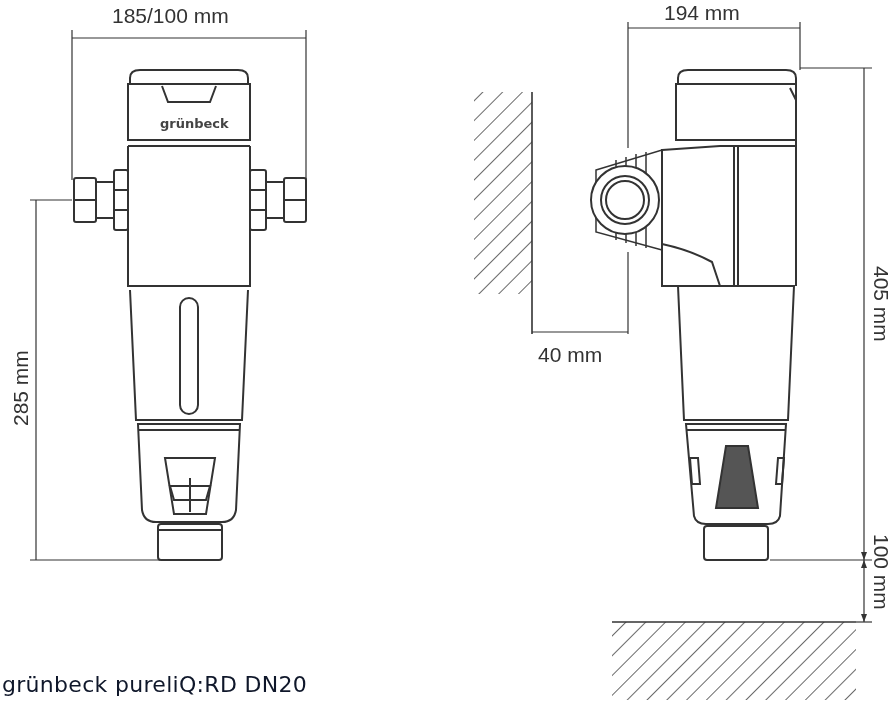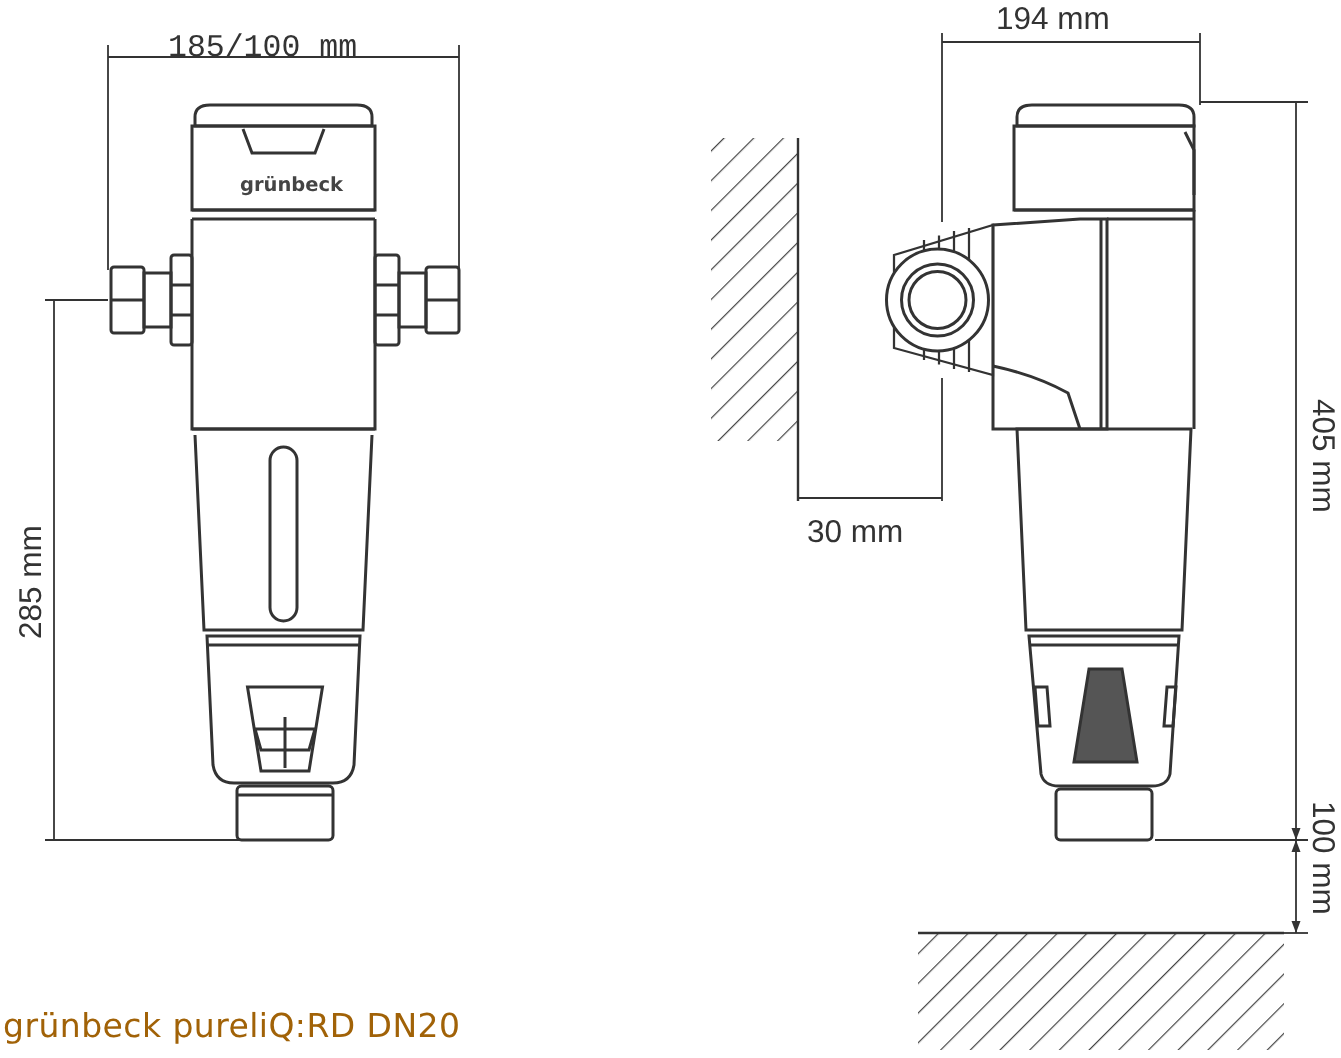--- a/index.html
+++ b/index.html
@@ -1,20 +1,20 @@
 <!DOCTYPE html>
 <html><head>
 <meta charset="utf-8">
 <style>
   html,body{margin:0;padding:0;background:#fff;}
   body{width:894px;height:705px;position:relative;overflow:hidden;font-family:"Liberation Sans","DejaVu Sans",sans-serif;color:#333;}
   svg{position:absolute;left:0;top:0;}
   .dim{position:absolute;font-size:21px;color:#333;white-space:nowrap;line-height:1;}
   .vert{transform-origin:left top;}
-  .caption{position:absolute;left:2px;top:672px;font-size:22px;color:#a16207;letter-spacing:0.3px;font-family:"DejaVu Sans",sans-serif;}
+  .caption{position:absolute;left:2px;top:672px;font-size:22px;color:#0f172a;letter-spacing:0.3px;font-family:"DejaVu Sans",sans-serif;}
   .brand-label{position:absolute;left:160px;top:116px;font-size:13px;font-weight:bold;color:#444;font-family:"DejaVu Sans",sans-serif;}
 </style>
 </head>
 <body>
 
 <svg width="894" height="705" viewBox="0 0 894 705">
   <defs>
     <pattern id="hatch" width="14" height="14" patternUnits="userSpaceOnUse" patternTransform="rotate(45)">
       <line x1="0" y1="0" x2="0" y2="14" stroke="#444" stroke-width="1.6"></line>
     </pattern>
@@ -125,25 +125,25 @@
     <rect x="704" y="526" width="64" height="34" rx="3"></rect>
   </g>
 
   <g fill="#333">
     <polygon points="864,560 861,552 867,552"></polygon>
     <polygon points="864,560 861,568 867,568"></polygon>
     <polygon points="864,622 861,614 867,614"></polygon>
   </g>
 </svg>
 
-<div class="dim" style="left:112px;top:22px;font-family:Liberation Mono, monospace;">185/100 mm</div>
+<div class="dim" style="left:112px;top:5px;">185/100 mm</div>
 <div class="dim vert" style="left:10px;top:426px;transform:rotate(-90deg);">285 mm</div>
 <div class="brand-label">grünbeck</div>
 
 <div class="dim" style="left:664px;top:2px;">194 mm</div>
-<div class="dim" style="left:538px;top:344px;">30 mm</div>
+<div class="dim" style="left:538px;top:344px;">40 mm</div>
 <div class="dim vert" style="left:892px;top:266px;transform:rotate(90deg);">405 mm</div>
 <div class="dim vert" style="left:892px;top:534px;transform:rotate(90deg);">100 mm</div>
 
 <div class="caption">
   <span>grünbeck</span>
   <span>pureliQ:RD DN20</span>
 </div>
 
 </body></html>

